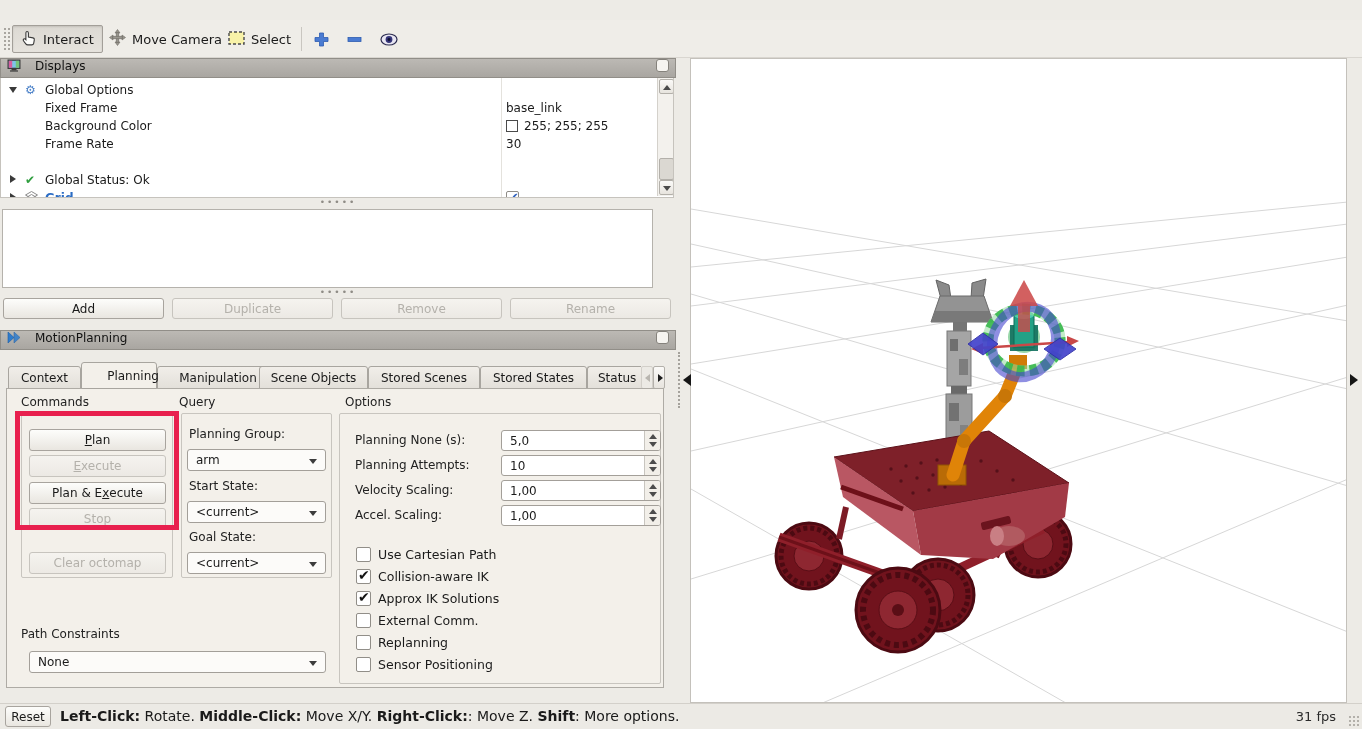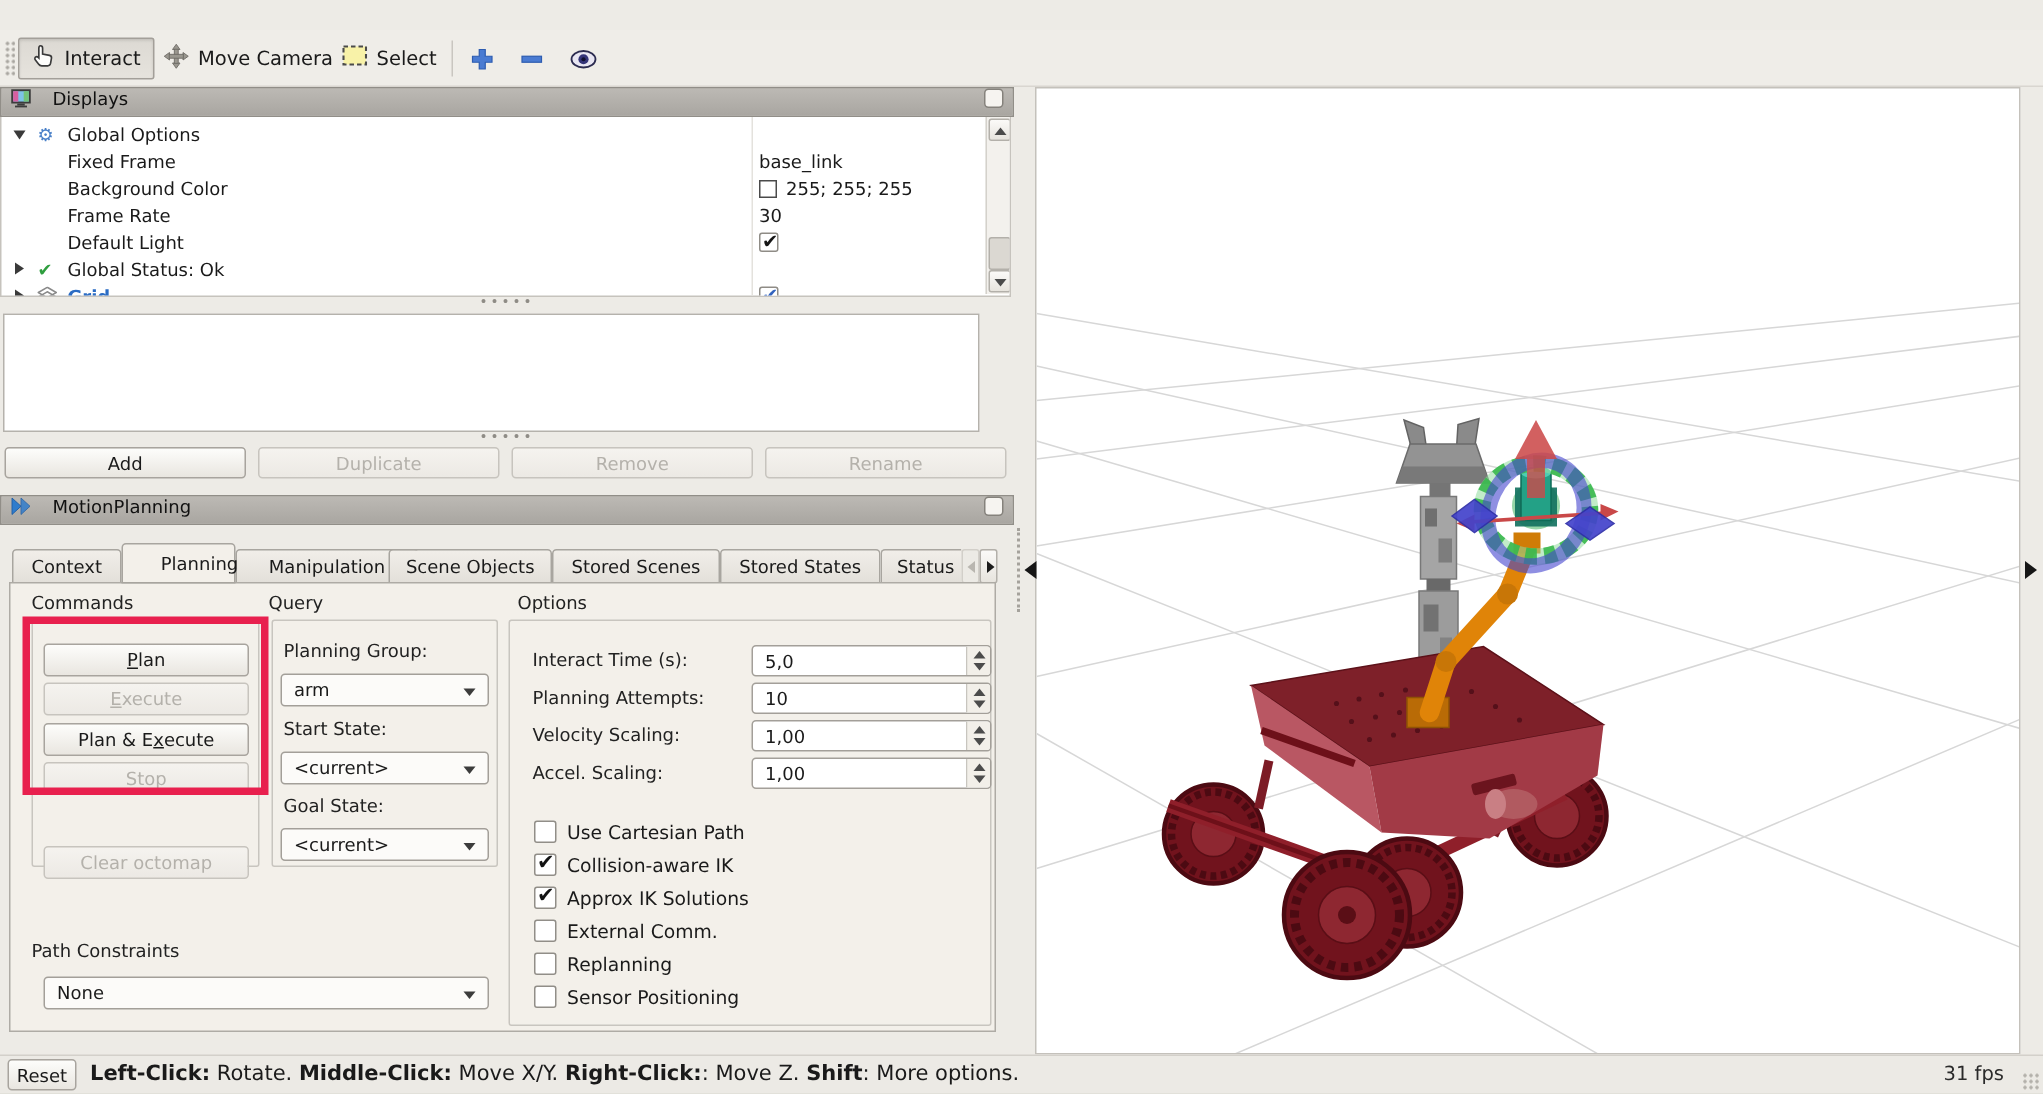--- a/index.html
+++ b/index.html
@@ -210,24 +210,20 @@
     </div>
     <div class="trow" style="top:39px;">
       <span class="tname">Background Color</span>
       <span class="swatch" style="background-color: rgb(255, 255, 255);"></span>
       <span class="tval" style="left:523px;">255; 255; 255</span>
     </div>
     <div class="trow" style="top:57px;">
       <span class="tname">Frame Rate</span>
       <span class="tval">30</span>
     </div>
-    <div class="trow" style="top:75px;">
-      <span class="tname">Default Light</span>
-      <span class="cb checked" style="left:505px; top:2px; width:13px; height:13px;"></span>
-    </div>
     <div class="trow" style="top:93px;">
       <span class="exp-right"></span>
       <span class="tree-icon" style="color:#2f9e3f; font-weight:bold;">✔</span>
       <span class="tname">Global Status: Ok</span>
     </div>
     <div class="trow" style="top:111px;">
       <span class="exp-right"></span>
       <span class="tree-icon">
         <svg width="13" height="11" viewBox="0 0 13 11">
             <g stroke="#8a8a8a" stroke-width="1" fill="none">
@@ -322,21 +318,21 @@
     <div class="btn cmd-btn" style="top:93px;">
       <span>Plan &amp; E</span>
         <span class="u">x</span>
         <span>ecute</span>
     </div>
     <div class="btn cmd-btn disabled" style="top:119px;">
       <span>Stop</span>
         <span class="u"></span>
         <span></span>
     </div>
-    <div class="btn cmd-btn disabled" style="top:175px;justify-content:center;">
+    <div class="btn cmd-btn disabled" style="top:163px;justify-content:center;">
       <span>Clear octomap</span>
     </div>
 
     <div id="plan-highlight" style="border-color: rgb(232, 32, 78);"></div>
 
     <span class="sec-label" style="left:172px; top:6px;">Query</span>
     <div class="group-box" style="left:174px; top:24px; width:151px; height:165px;"></div>
 
     <span class="sec-label" style="left:182px; top:38px;">Planning Group:</span>
     <div class="dd" style="left:180px; top:60px; width:139px;">
@@ -352,21 +348,21 @@
 
     <span class="sec-label" style="left:182px; top:141px;">Goal State:</span>
     <div class="dd" style="left:180px; top:163px; width:139px;">
       <span class="ddval">&lt;current&gt;</span>
         <span class="ddarrow"></span>
     </div>
 
     <span class="sec-label" style="left:338px; top:6px;">Options</span>
     <div class="group-box" style="left:332px; top:24px; width:322px; height:271px;"></div>
 
-    <span class="sec-label" style="left:348px; top:44px;">Interact Time (s):</span>
+    <span class="sec-label" style="left:348px; top:44px;">Planning None (s):</span>
     <div class="spin" style="left:494px; top:41px;">
       <span class="spval">5,0</span>
         <span class="sparr">
           <span class="up"></span>
           <span class="dn"></span>
         </span>
     </div>
     <span class="sec-label" style="left:348px; top:69px;">Planning Attempts:</span>
     <div class="spin" style="left:494px; top:66px;">
       <span class="spval">10</span>

